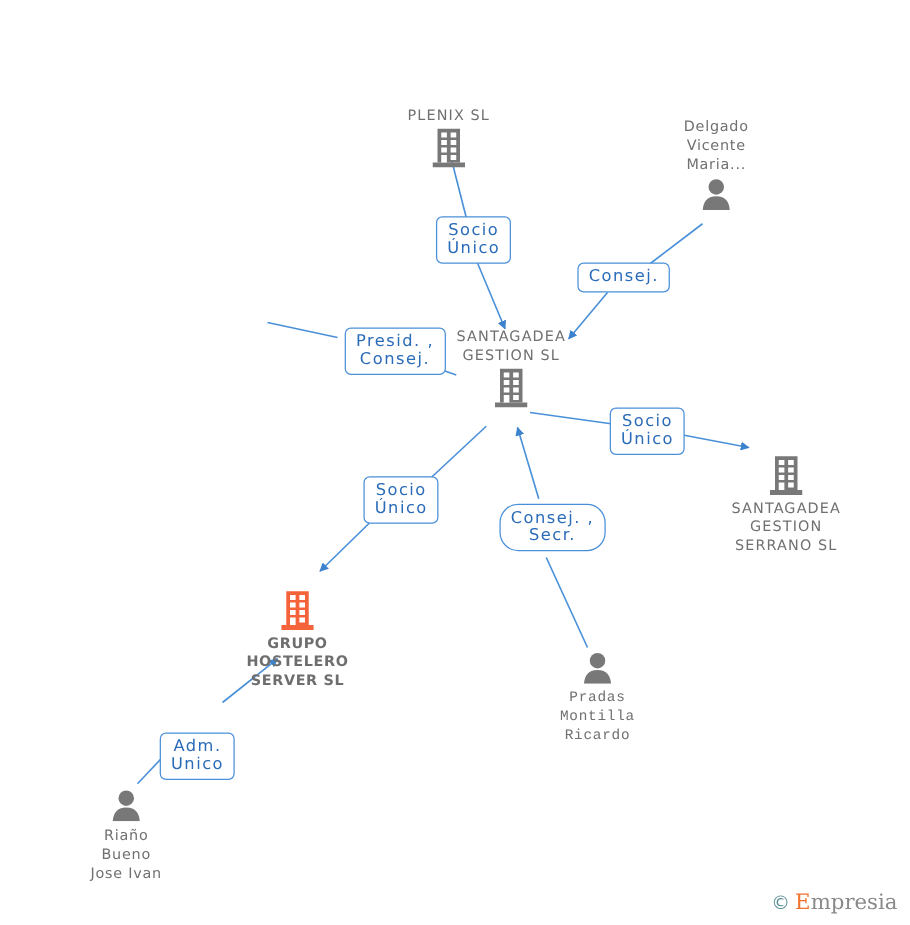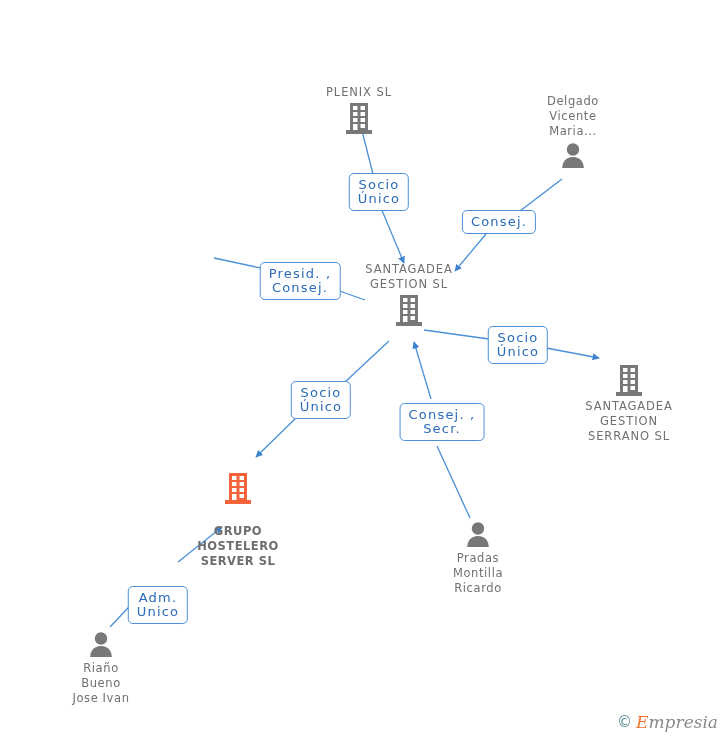--- a/index.html
+++ b/index.html
@@ -96,21 +96,20 @@
     gap: 4px;
     user-select: none;
   }
   #watermark .copy {
     color: #5a8f96;
     font-size: 15px;
     line-height: 1;
   }
   #watermark .brand {
     font-family: "DejaVu Serif", "Liberation Serif", serif;
-    font-style: italic;
     font-size: 17px;
     line-height: 1;
     color: #8a8a8a;
     text-align: right;
   }
   #watermark .brand .cap { color: #F0732F; }
 </style>
 </head>
 <body>
 
@@ -225,21 +224,21 @@
           <rect x="7" y="22" width="4.5" height="6"></rect>
           <rect x="14.5" y="22" width="4.5" height="4"></rect>
         </g>
       </svg>
     </span>
     <span class="node-label">SANTAGADEA
 GESTION
 SERRANO  SL</span>
   </div>
 
-  <div class="node company focus" style="left:238px; top:470px;gap:17px;">
+  <div class="node company focus" style="left:238px; top:470px;">
     <span class="icon-wrap company">
       <svg width="26" height="32" viewBox="0 0 26 32" aria-hidden="true">
         <g fill="#F4633A">
           <rect x="4" y="1" width="18" height="27"></rect>
           <rect x="0" y="28" width="26" height="4"></rect>
         </g>
         <g fill="#ffffff">
           <rect x="7" y="4" width="4.5" height="4"></rect>
           <rect x="14.5" y="4" width="4.5" height="4"></rect>
           <rect x="7" y="10" width="4.5" height="4"></rect>
@@ -249,21 +248,21 @@
           <rect x="7" y="22" width="4.5" height="6"></rect>
           <rect x="14.5" y="22" width="4.5" height="4"></rect>
         </g>
       </svg>
     </span>
     <span class="node-label">GRUPO
 HOSTELERO
 SERVER  SL</span>
   </div>
 
-  <div class="node person" style="left:478px; top:518px;">
+  <div class="node person" style="left:478px; top:518px;font-family:Liberation Mono, monospace;">
     <span class="icon-wrap person">
       <svg width="26" height="26" viewBox="0 0 26 26" aria-hidden="true">
         <g fill="#787878">
           <circle cx="13" cy="7.5" r="6.2"></circle>
           <path d="M 13 15 C 5.5 15 2.5 20 2.2 26 L 23.8 26 C 23.5 20 20.5 15 13 15 Z"></path>
         </g>
       </svg>
     </span>
     <span class="node-label">Pradas
 Montilla
@@ -282,30 +281,30 @@
     <span class="node-label">Riaño
 Bueno
 Jose Ivan</span>
   </div>
 
   <div class="rel" style="left:379px; top:192px;">Socio
 Único</div>
 
   <div class="rel" style="left:499px; top:222px;">Consej.</div>
 
-  <div class="rel" style="left:300px; top:281px;">Presid. ,
+  <div class="rel" style="left:316px; top:281px;">Presid. ,
 Consej.</div>
 
   <div class="rel" style="left:518px; top:345px;">Socio
 Único</div>
 
   <div class="rel" style="left:321px; top:400px;">Socio
 Único</div>
 
-  <div class="rel" style="left:442px; top:422px;">Consej. ,
+  <div class="rel" style="left:442px; top:422px;border-radius:15px;">Consej. ,
 Secr.</div>
 
   <div class="rel" style="left:158px; top:605px;">Adm.
 Unico</div>
 
   <div id="watermark">
     <span class="copy">©</span>
     <span class="brand"><span class="cap">E</span><span>mpresia</span></span>
   </div>
 

